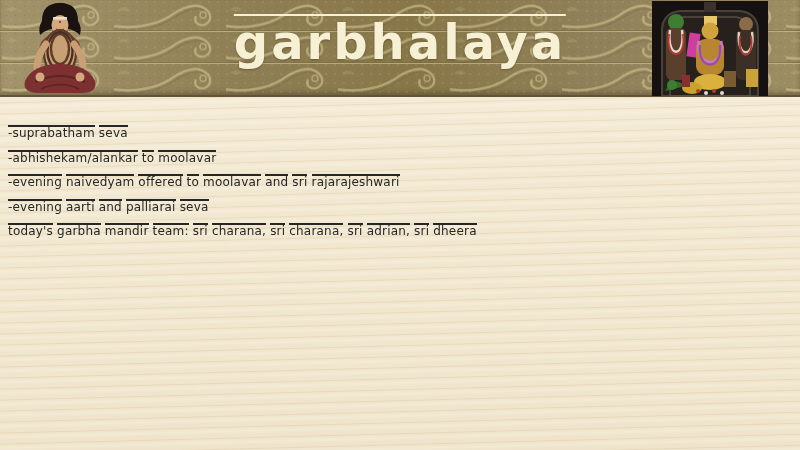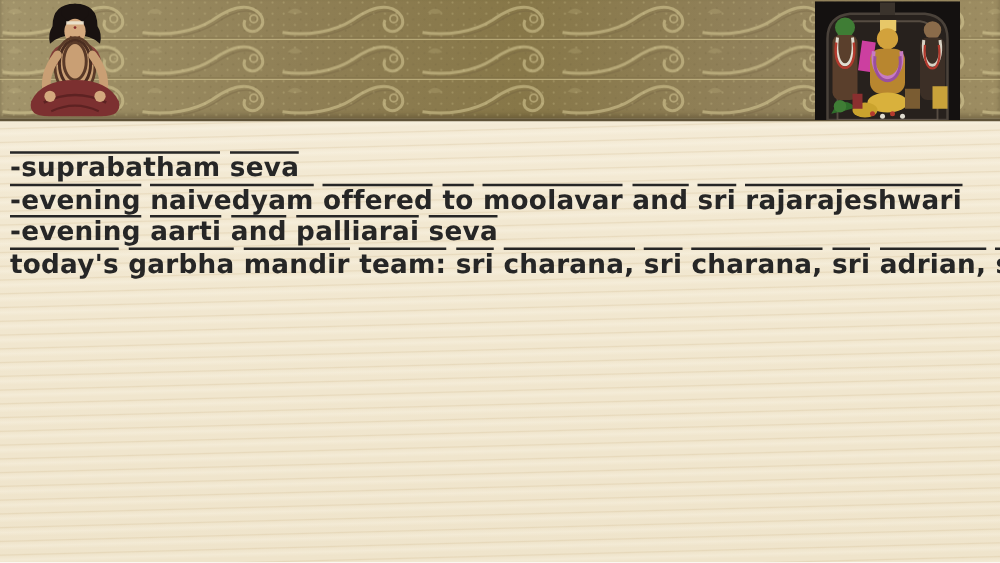--- a/index.html
+++ b/index.html
@@ -28,21 +28,21 @@
     position:absolute;left:50%;top:14px;transform:translateX(-50%);
     margin:0;font-size:48px;font-weight:700;letter-spacing:3px;
     color:#f6f0d4;white-space:nowrap;z-index:3;
     text-shadow:0 1px 2px rgba(60,48,20,.45);
   }
   .title .w{border-top:5px solid #f6f0d4;padding-top:2px;line-height:1.0;display:inline-block;}
   
   .content{position:absolute;left:0;top:95px;width:800px;padding:26px 0 0 8px;box-sizing:border-box;}
   .seva-list{margin:0;padding:0;list-style:none;}
   .seva-list li, .team{
-    margin:0;color:#262626;font-size:21px;font-weight:700;
+    margin:0;color:#262626;font-size:12px;font-weight:400;
     letter-spacing:.2px;line-height:24.5px;white-space:nowrap;
   }
   .smk .w{border-top:2px solid currentColor;padding-top:0px;line-height:1.12;display:inline-block;}
 </style>
 </head>
 <body>
 
 <div class="slide">
 
   <header class="banner">
@@ -83,20 +83,21 @@
       <ellipse cx="45" cy="51" rx="16" ry="23" fill="none" stroke="#5a3a28" stroke-width="2.2"></ellipse>
       <path d="M31 42 Q19 58 23 73" stroke="#c99f74" stroke-width="7" fill="none" stroke-linecap="round"></path>
       <path d="M59 42 Q71 58 67 73" stroke="#c99f74" stroke-width="7" fill="none" stroke-linecap="round"></path>
       <path d="M10 79 Q18 62 45 62 Q72 62 80 79 Q83 91 66 91 L24 91 Q7 91 10 79 Z" fill="#7c3030"></path>
       <path d="M20 80 Q45 68 70 80" stroke="#5d2222" stroke-width="2" fill="none"></path>
       <path d="M26 87 Q45 78 64 87" stroke="#5d2222" stroke-width="1.6" fill="none"></path>
       <circle cx="25" cy="75" r="4.5" fill="#d4a97e"></circle>
       <circle cx="65" cy="75" r="4.5" fill="#d4a97e"></circle>
     </svg>
 
+    <h1 class="title smk"><span class="w">garbhalaya</span></h1>
 
     <svg class="deities" width="116" height="95" viewBox="0 0 116 95">
       <rect width="116" height="95" fill="#141110"></rect>
       <path d="M10 95 V30 Q10 12 28 10 H88 Q106 12 106 30 V95 Z" fill="#27211d" stroke="#4a423a" stroke-width="2"></path>
       <path d="M18 95 V34 Q18 18 32 16 H84 Q98 18 98 34 V95 Z" fill="none" stroke="#6b5f52" stroke-width="1.5" opacity="0.7"></path>
       <rect x="52" y="1" width="12" height="10" fill="#3a332c"></rect>
       <circle cx="24" cy="21" r="8" fill="#3f7d35"></circle>
       <rect x="14" y="27" width="20" height="52" rx="6" fill="#5a3f2c"></rect>
       <path d="M18 29 C 14 58 34 58 30 29" fill="none" stroke="#e0dcd0" stroke-width="2.4"></path>
       <path d="M17 33 C 13 60 35 60 31 33" fill="none" stroke="#b33a2e" stroke-width="2"></path>
@@ -120,18 +121,19 @@
         <circle cx="54" cy="92" r="2" fill="#e0dcd0"></circle>
       <circle cx="62" cy="90" r="2" fill="#b33a2e"></circle>
         <circle cx="70" cy="92" r="2" fill="#e0dcd0"></circle>
       <rect x="30" y="74" width="8" height="12" fill="#8a2f2f"></rect>
     </svg>
   </header>
 
   <main class="content">
     <ul class="seva-list">
         <li class="smk"><span class="w">-suprabatham</span> <span class="w">seva</span></li>
+        <li class="smk"><span class="w">-abhishekam/alankar</span> <span class="w">to</span> <span class="w">moolavar</span></li>
         <li class="smk"><span class="w">-evening</span> <span class="w">naivedyam</span> <span class="w">offered</span> <span class="w">to</span> <span class="w">moolavar</span> <span class="w">and</span> <span class="w">sri</span> <span class="w">rajarajeshwari</span></li>
         <li class="smk"><span class="w">-evening</span> <span class="w">aarti</span> <span class="w">and</span> <span class="w">palliarai</span> <span class="w">seva</span></li>
       </ul>
     <p class="team smk"><span class="w">today's</span> <span class="w">garbha</span> <span class="w">mandir</span> <span class="w">team:</span> <span class="w">sri</span> <span class="w">charana,</span> <span class="w">sri</span> <span class="w">charana,</span> <span class="w">sri</span> <span class="w">adrian,</span> <span class="w">sri</span> <span class="w">dheera</span></p>
   </main>
 </div>
 
 </body></html>

